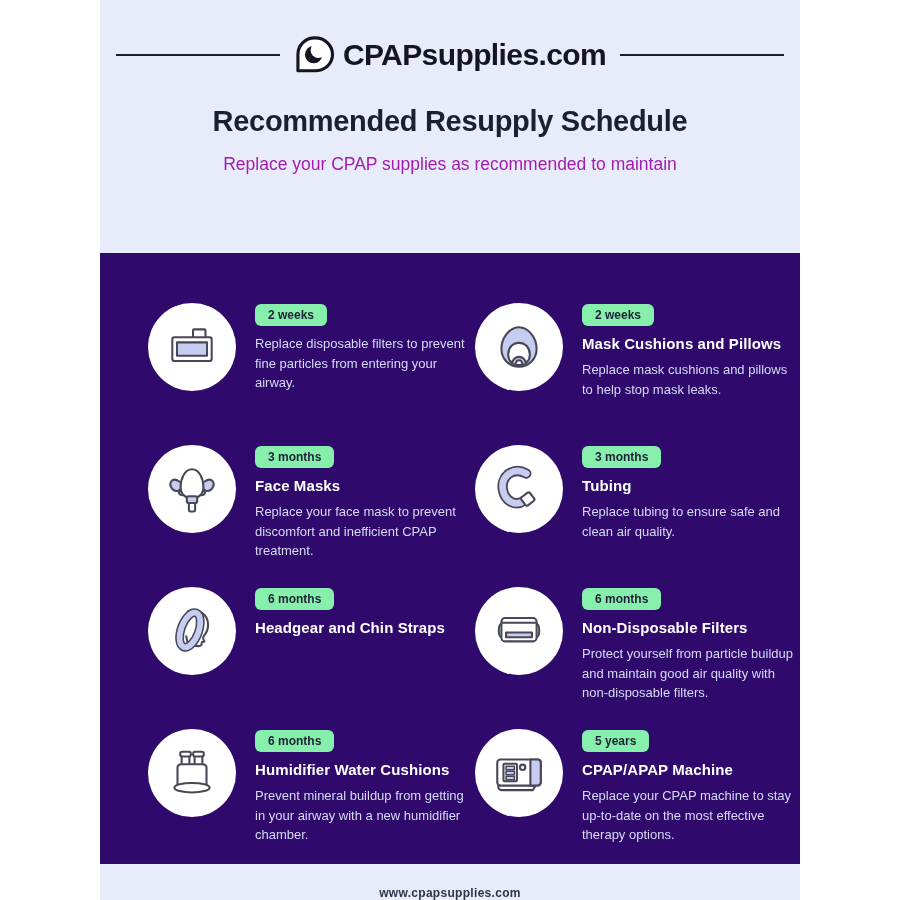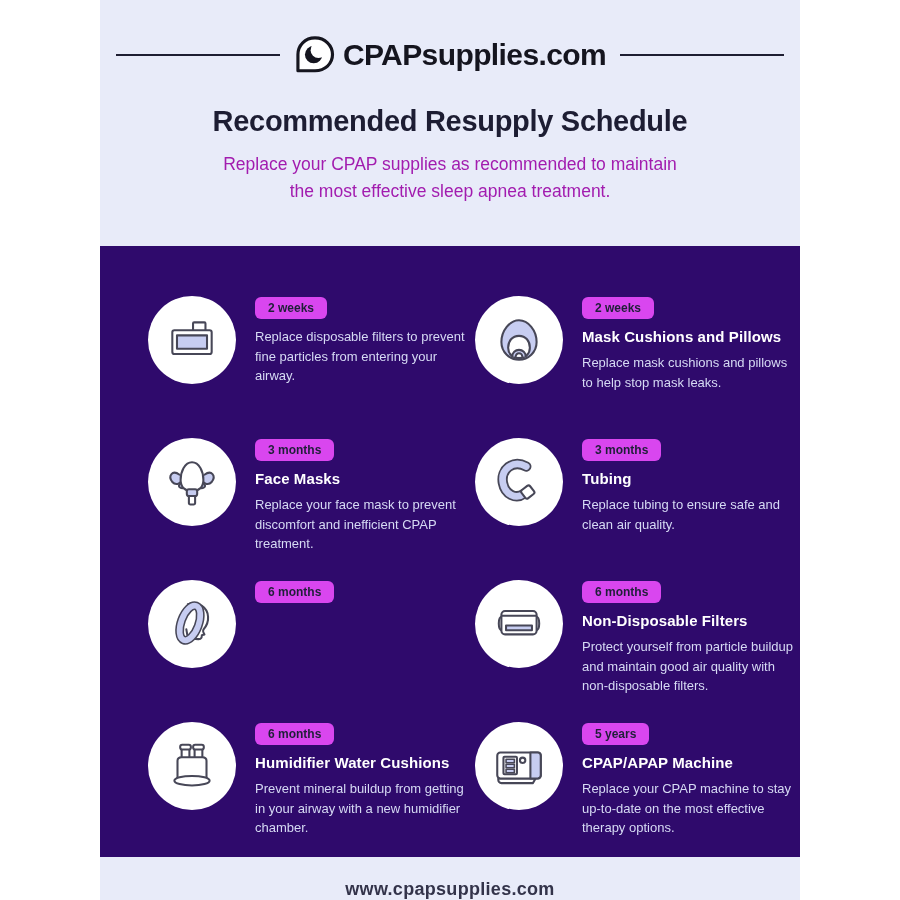--- a/index.html
+++ b/index.html
@@ -21,28 +21,28 @@
   .subtitle{margin-top:13px;font-size:17.5px;color:#a21caf;line-height:1.55;}
 
   
   .main{background:#2F0A6C;height:611px;box-sizing:border-box;padding:50px 20px 0 48px;}
   .grid{display:grid;grid-template-columns:327px 327px;grid-auto-rows:142px;}
   .item{display:flex;gap:19px;align-items:flex-start;}
   .icon-circle{width:88px;height:88px;border-radius:50%;background:#ffffff;flex-shrink:0;
                display:flex;align-items:center;justify-content:center;}
   .icon-circle svg{width:58px;height:58px;display:block;}
   .item-text{width:218px;padding-top:1px;}
-  .badge{display:inline-block;background:#d946ef;color:#1f1f38;font-size:12px;font-weight:700;
+  .badge{display:inline-block;background:#86efac;color:#1f1f38;font-size:12px;font-weight:700;
          padding:4px 13px;border-radius:6px;line-height:1.2;}
   .item-title{margin-top:9px;font-size:15px;font-weight:700;color:#ffffff;letter-spacing:0.1px;}
   .item-desc{margin-top:8px;font-size:13px;color:#D6DAF4;line-height:1.48;max-width:214px;}
 
   
   .footer{background:#E8EBF9;flex:1;display:flex;align-items:flex-start;justify-content:center;}
-  .footer-url{margin-top:22px;font-size:18px;font-weight:700;color:#33334a;letter-spacing:0.3px;}
+  .footer-url{margin-top:22px;font-size:12px;font-weight:700;color:#33334a;letter-spacing:0.3px;}
 
   .ic{stroke:#474757;stroke-width:2;stroke-linejoin:round;stroke-linecap:round;}
 </style>
 </head>
 <body>
 
 <div class="sheet">
 
   <div class="header">
     <div class="logo-row">
@@ -53,21 +53,20 @@
           <circle cx="22.5" cy="23.5" r="10" fill="#15151f"></circle>
           <circle cx="28" cy="18.5" r="9" fill="#ffffff"></circle>
         </svg>
         <span class="logo-text">CPAPsupplies.com</span>
       </div>
       <div class="rule"></div>
     </div>
     <div class="title">Recommended Resupply Schedule</div>
     <div class="subtitle">
       <div>Replace your CPAP supplies as recommended to maintain</div>
-      <div>the most effective sleep apnea treatment.</div>
     </div>
   </div>
 
   <div class="main">
     <div class="grid">
 
       <div class="item">
         <div class="icon-circle">
           <svg viewBox="0 0 56 56">
             <g class="ic" fill="#ffffff">
@@ -144,20 +143,21 @@
           <svg viewBox="0 0 56 56">
             <path d="M24 9 C34 5.5 43 12 43.5 21 C44 26.5 41.5 30.5 39 33.5 C38.4 34.6 38.6 35.6 39.2 36.6 L40 38.2 L37.5 38.8 C37.5 40.8 37.2 42.8 34 42.6 L28.5 42.3 C25.5 42.1 24 40.7 23.5 38.7 L22.5 33" fill="#ffffff" stroke="#474757" stroke-width="2" stroke-linejoin="round" stroke-linecap="round"></path>
             <g transform="rotate(20 26 27)">
               <ellipse cx="26" cy="27" rx="8.5" ry="17.5" fill="none" stroke="#474757" stroke-width="8.5"></ellipse>
               <ellipse cx="26" cy="27" rx="8.5" ry="17.5" fill="none" stroke="#C7CDF1" stroke-width="5.5"></ellipse>
             </g>
           </svg>
         </div>
         <div class="item-text">
           <span class="badge">6 months</span>
+          <div class="item-title">Headgear and Chin Straps</div>
         </div>
       </div>
 
       <div class="item">
         <div class="icon-circle">
           <svg viewBox="0 0 56 56">
             <g class="ic">
               <path d="M11.5 21 C7.5 21 7.5 34 11.5 34" fill="none"></path>
               <path d="M44.5 21 C48.5 21 48.5 34 44.5 34" fill="none"></path>
               <rect x="11" y="15.5" width="34" height="22.5" rx="3.5" fill="#ffffff"></rect>

